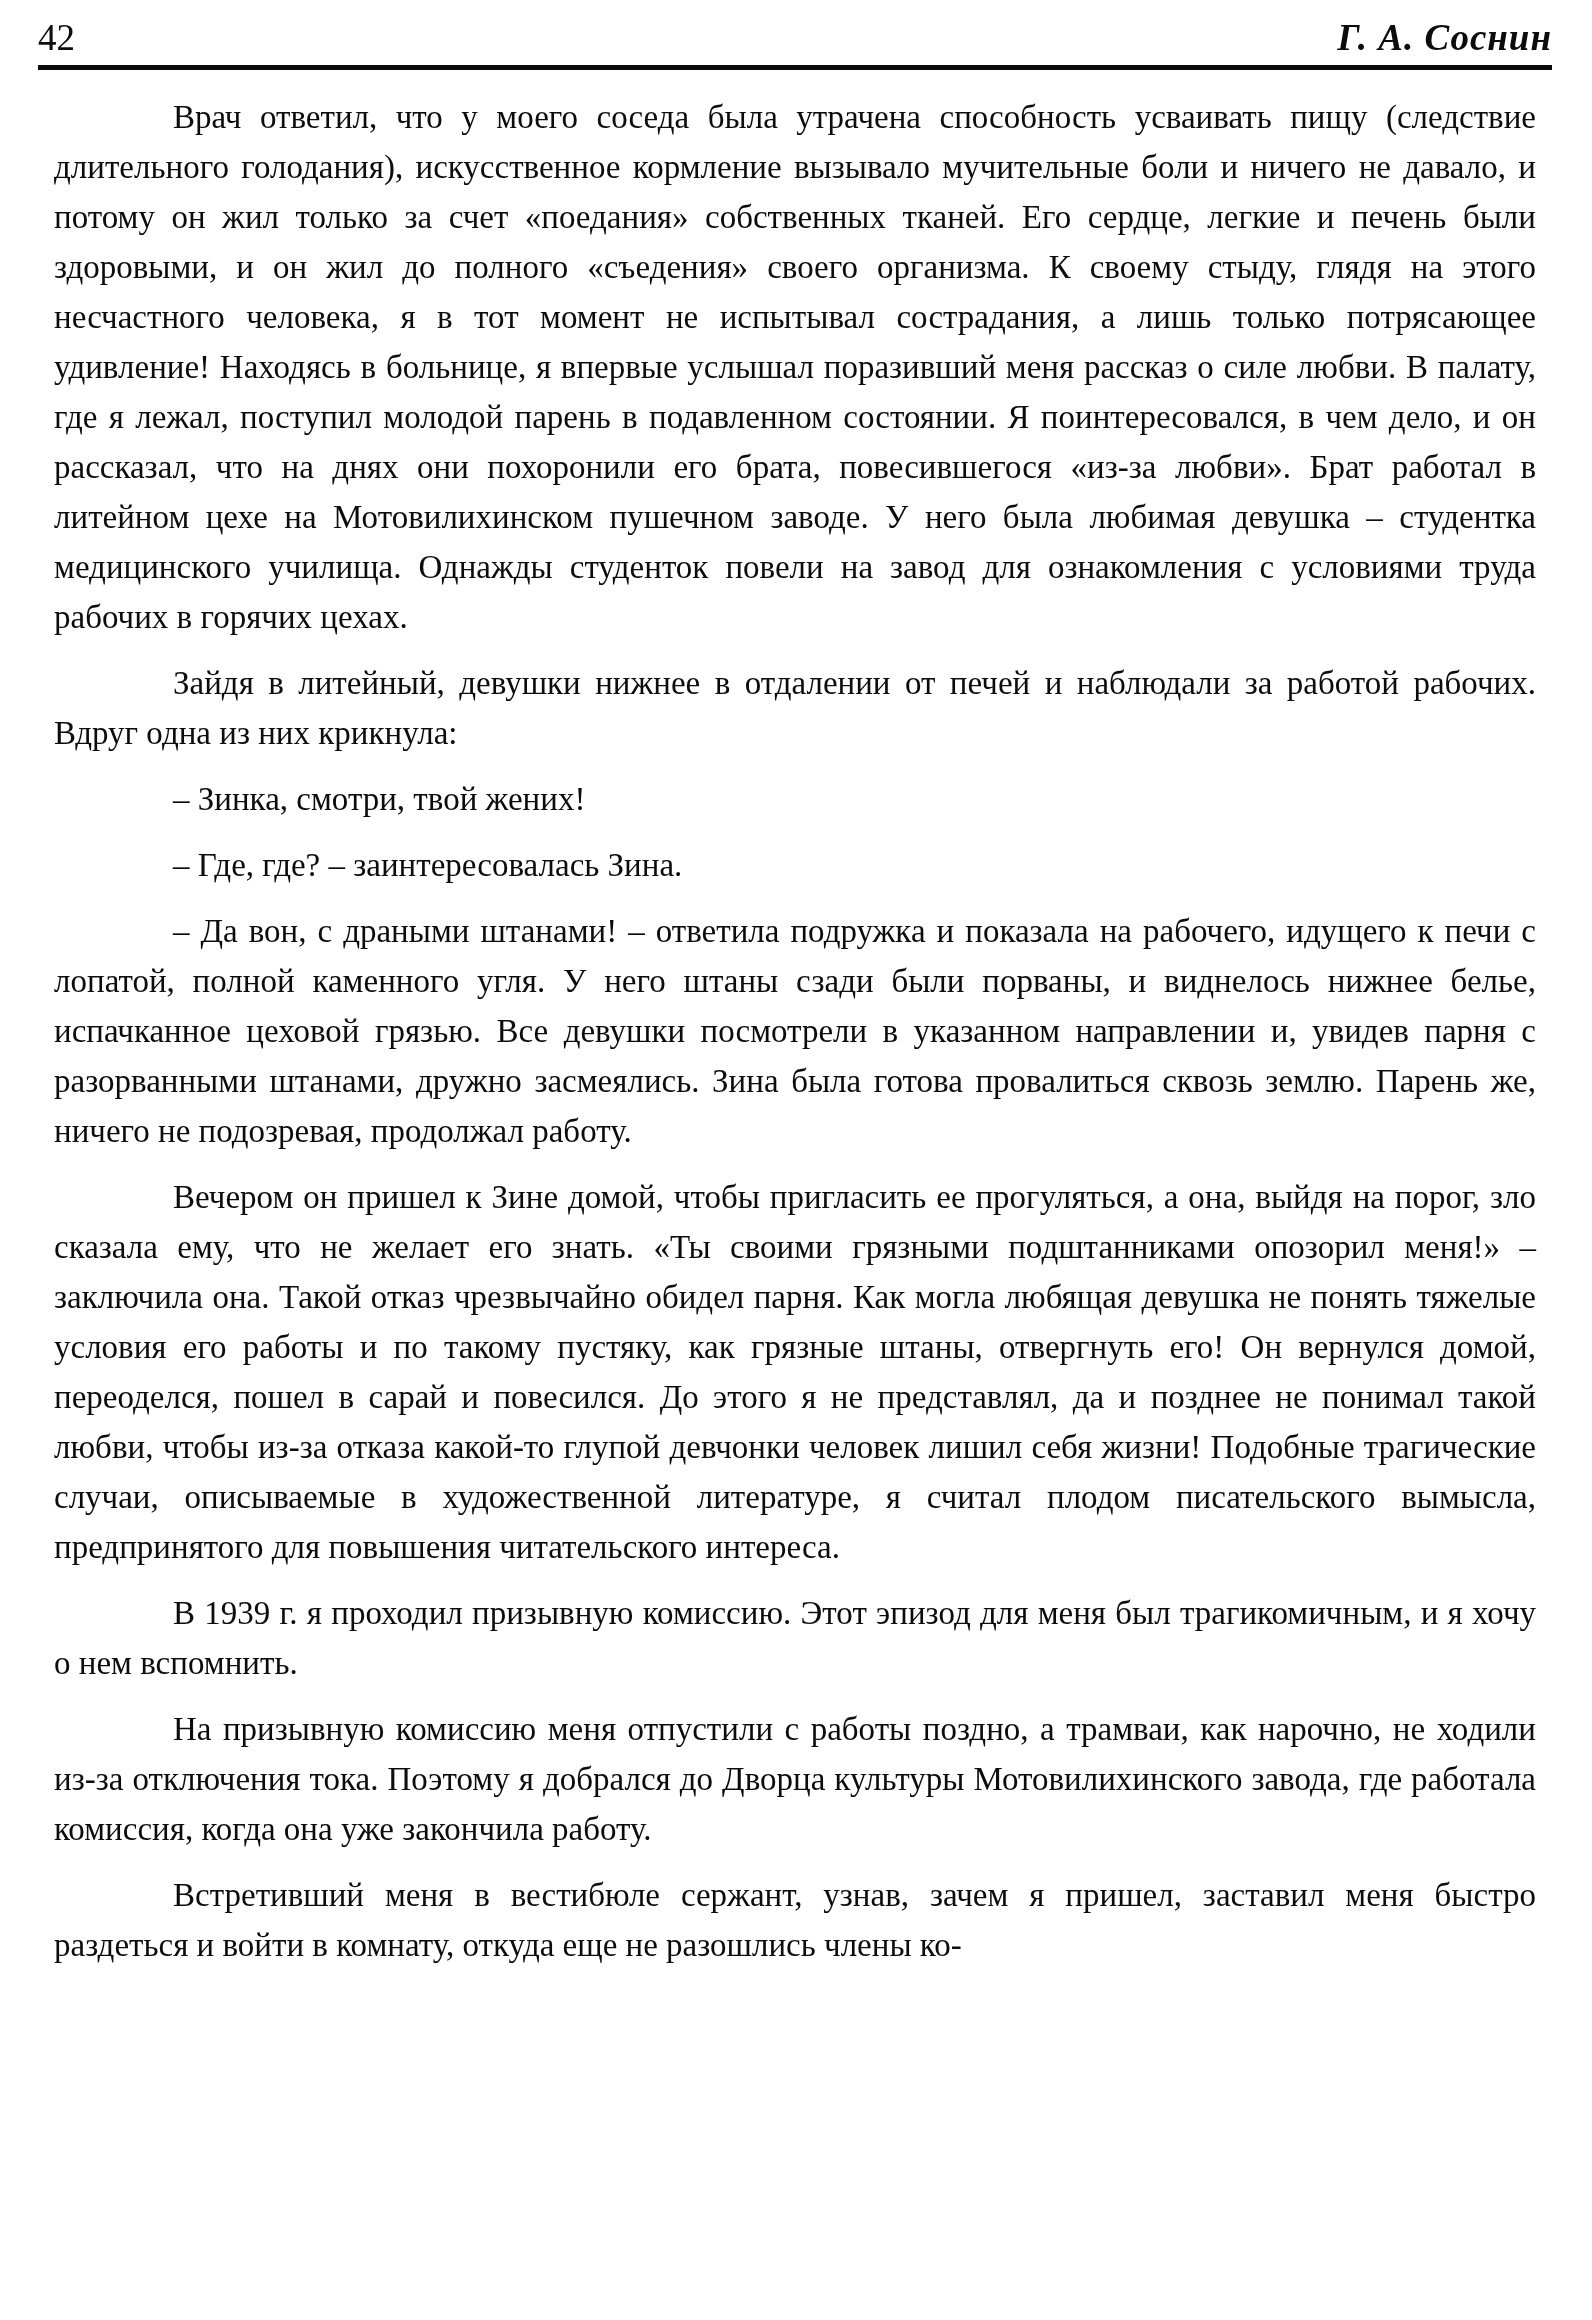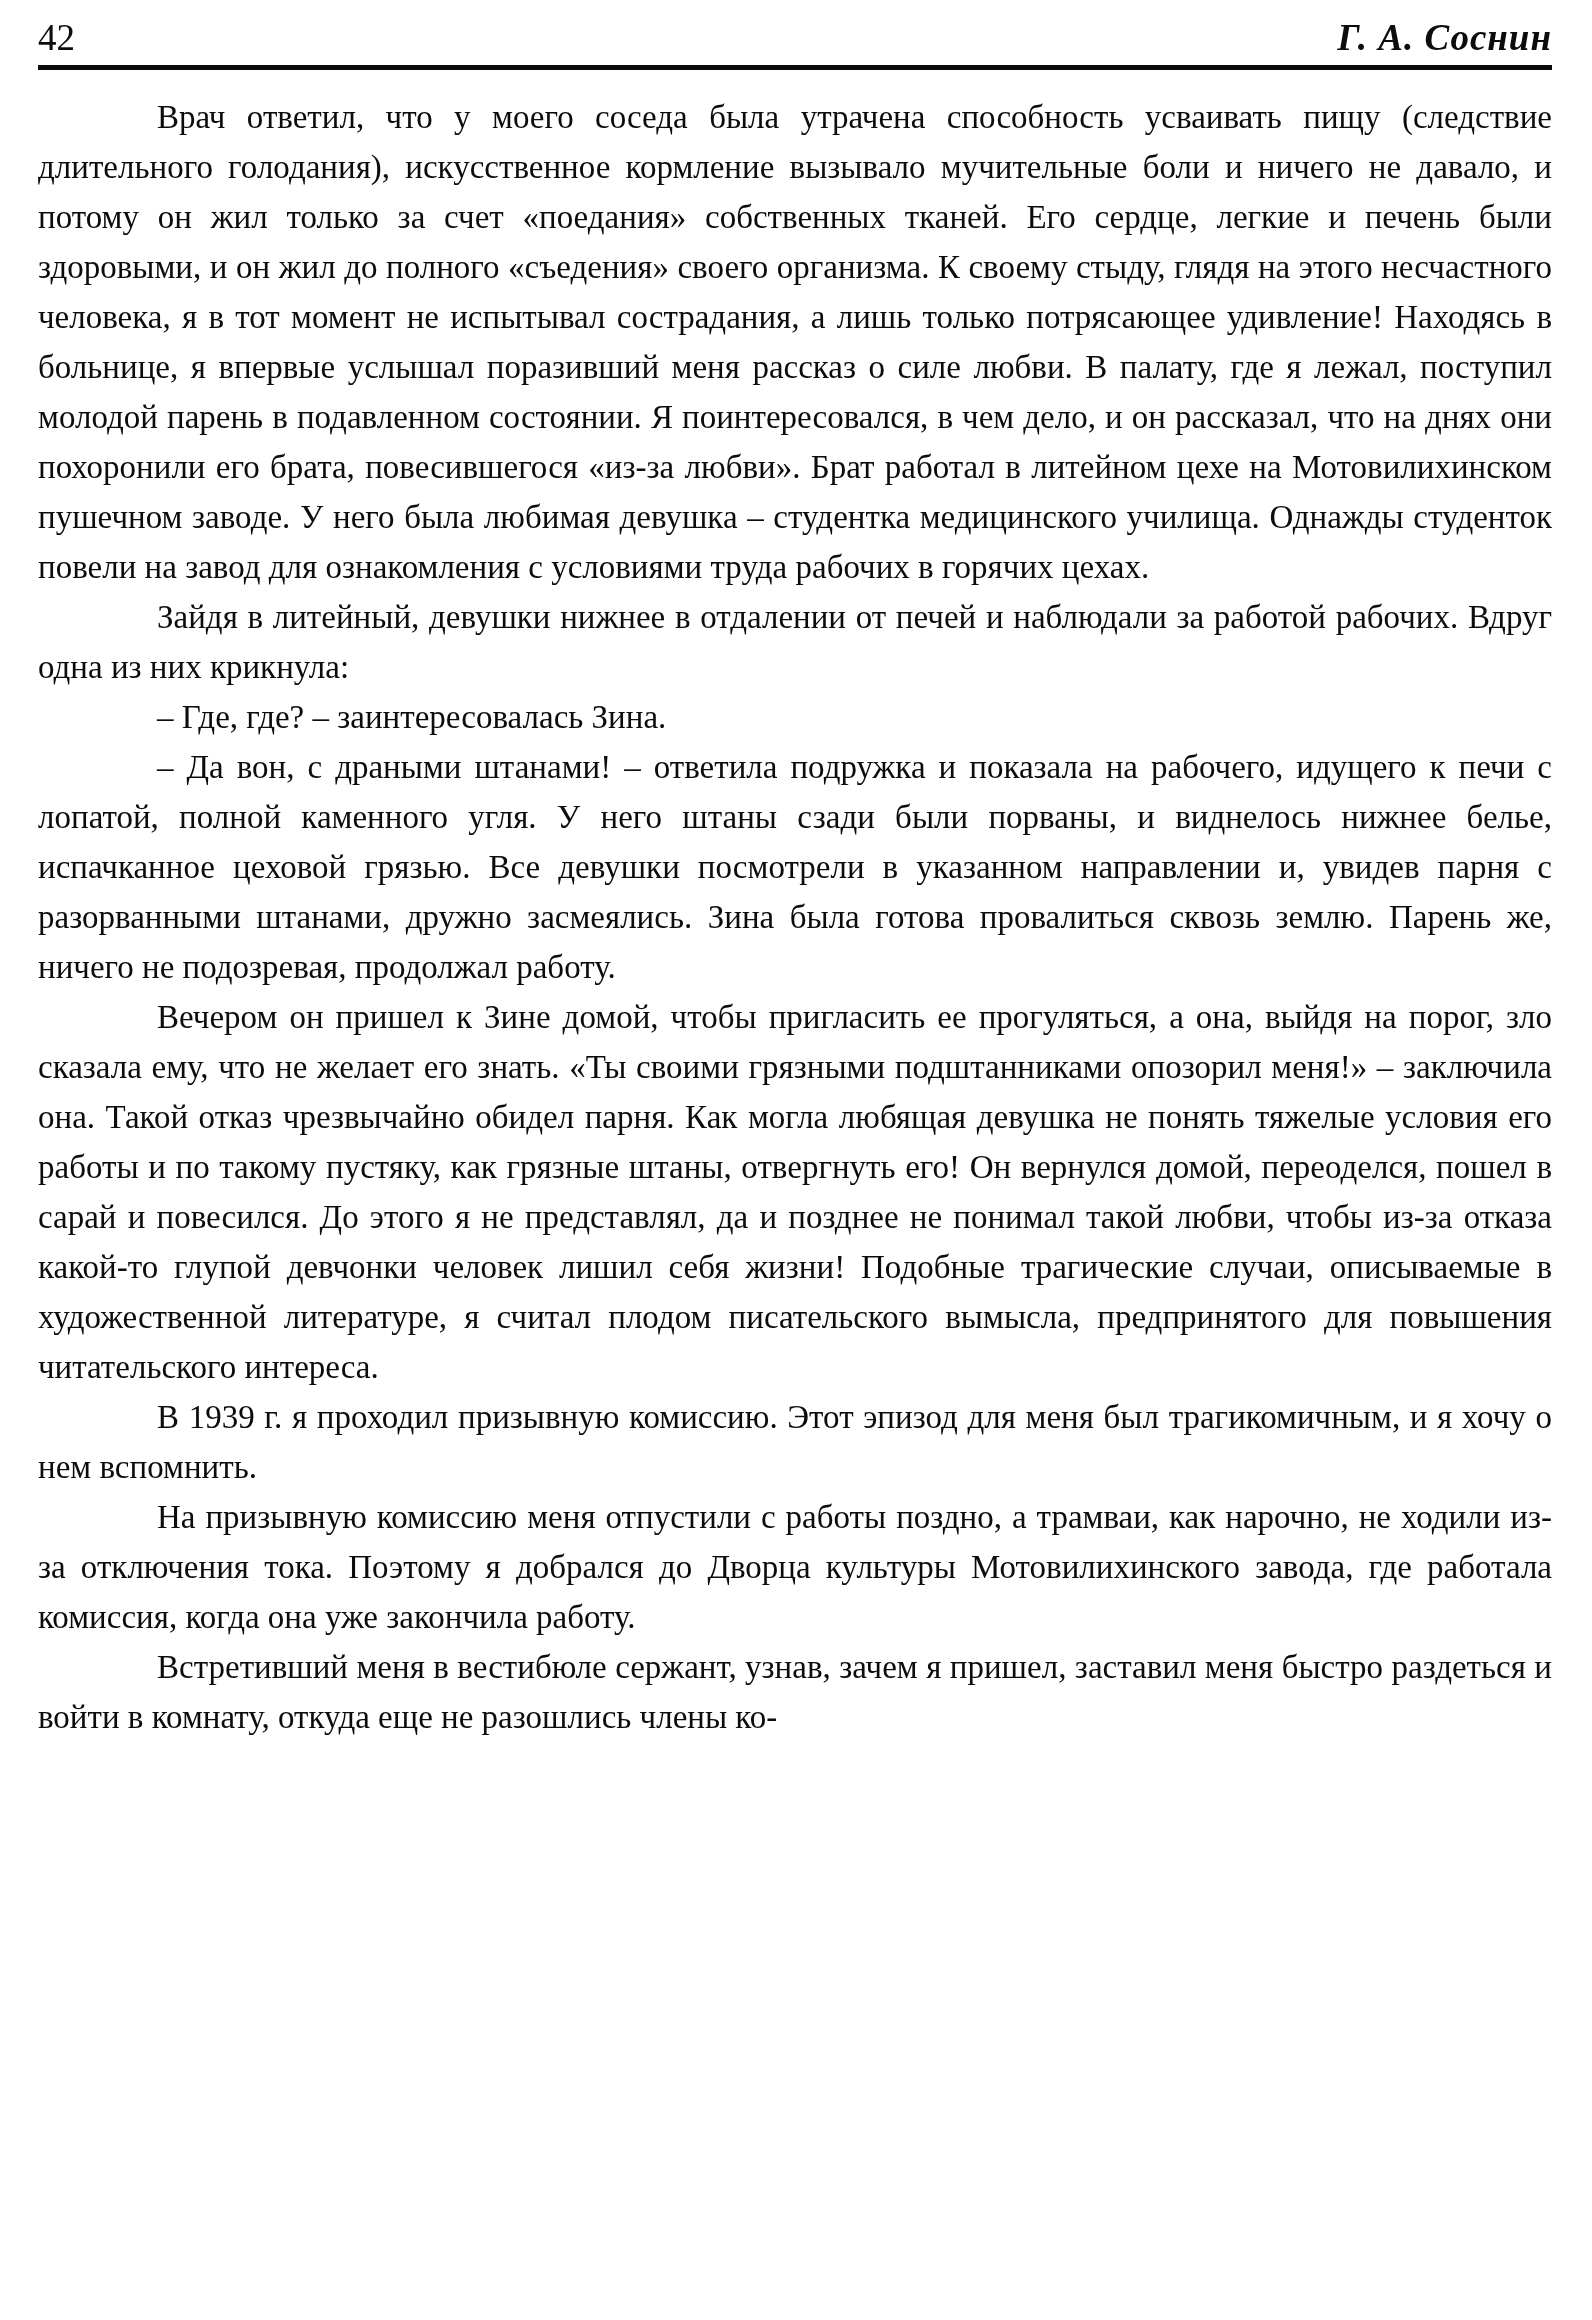--- a/index.html
+++ b/index.html
@@ -38,21 +38,21 @@
     background: #0b0b0b;
     margin-top: 7px;
   }
   .body-text {
     margin-top: 22px;
     font-size: 33px;
     line-height: 50px;
     text-align: justify;
   }
   .body-text p {
-    margin: 0;
+    margin: 16px;
     text-indent: 119px;
   }
   .section-heading {
     font-size: 35px;
     font-weight: bold;
     line-height: 50px;
     margin: 76px 0 20px 0;
     text-indent: 119px;
     text-align: left;
   }
@@ -68,20 +68,21 @@
   </div>
 
   <div class="header-rule"></div>
 
   <div class="body-text">
 
     <p>Врач ответил, что у моего соседа была утрачена способность усваивать пищу (следствие длительного голодания), искусственное кормление вызывало мучительные боли и ничего не давало, и потому он жил только за счет «поедания» собственных тканей. Его сердце, легкие и печень были здоровыми, и он жил до полного «съедения» своего организма. К своему стыду, глядя на этого несчастного человека, я в тот момент не испытывал сострадания, а лишь только потрясающее удивление! Находясь в больнице, я впервые услышал поразивший меня рассказ о силе любви. В палату, где я лежал, поступил молодой парень в подавленном состоянии. Я поинтересовался, в чем дело, и он рассказал, что на днях они похоронили его брата, повесившегося «из-за любви». Брат работал в литейном цехе на Мотовилихинском пушечном заводе. У него была любимая девушка – студентка медицинского училища. Однажды студенток повели на завод для ознакомления с условиями труда рабочих в горячих цехах.</p>
 
     <p>Зайдя в литейный, девушки нижнее в отдалении от печей и наблюдали за работой рабочих. Вдруг одна из них крикнула:</p>
 
+    <p>– Зинка, смотри, твой жених!</p>
 
     <p>– Где, где? – заинтересовалась Зина.</p>
 
     <p>– Да вон, с драными штанами! – ответила подружка и показала на рабочего, идущего к печи с лопатой, полной каменного угля. У него штаны сзади были порваны, и виднелось нижнее белье, испачканное цеховой грязью. Все девушки посмотрели в указанном направлении и, увидев парня с разорванными штанами, дружно засмеялись. Зина была готова провалиться сквозь землю. Парень же, ничего не подозревая, продолжал работу.</p>
 
     <p>Вечером он пришел к Зине домой, чтобы пригласить ее прогуляться, а она, выйдя на порог, зло сказала ему, что не желает его знать. «Ты своими грязными подштанниками опозорил меня!» – заключила она. Такой отказ чрезвычайно обидел парня. Как могла любящая девушка не понять тяжелые условия его работы и по такому пустяку, как грязные штаны, отвергнуть его! Он вернулся домой, переоделся, пошел в сарай и повесился. До этого я не представлял, да и позднее не понимал такой любви, чтобы из-за отказа какой-то глупой девчонки человек лишил себя жизни! Подобные трагические случаи, описываемые в художественной литературе, я считал плодом писательского вымысла, предпринятого для повышения читательского интереса.</p>
 
 
     <p>В 1939 г. я проходил призывную комиссию. Этот эпизод для меня был трагикомичным, и я хочу о нем вспомнить.</p>
 

